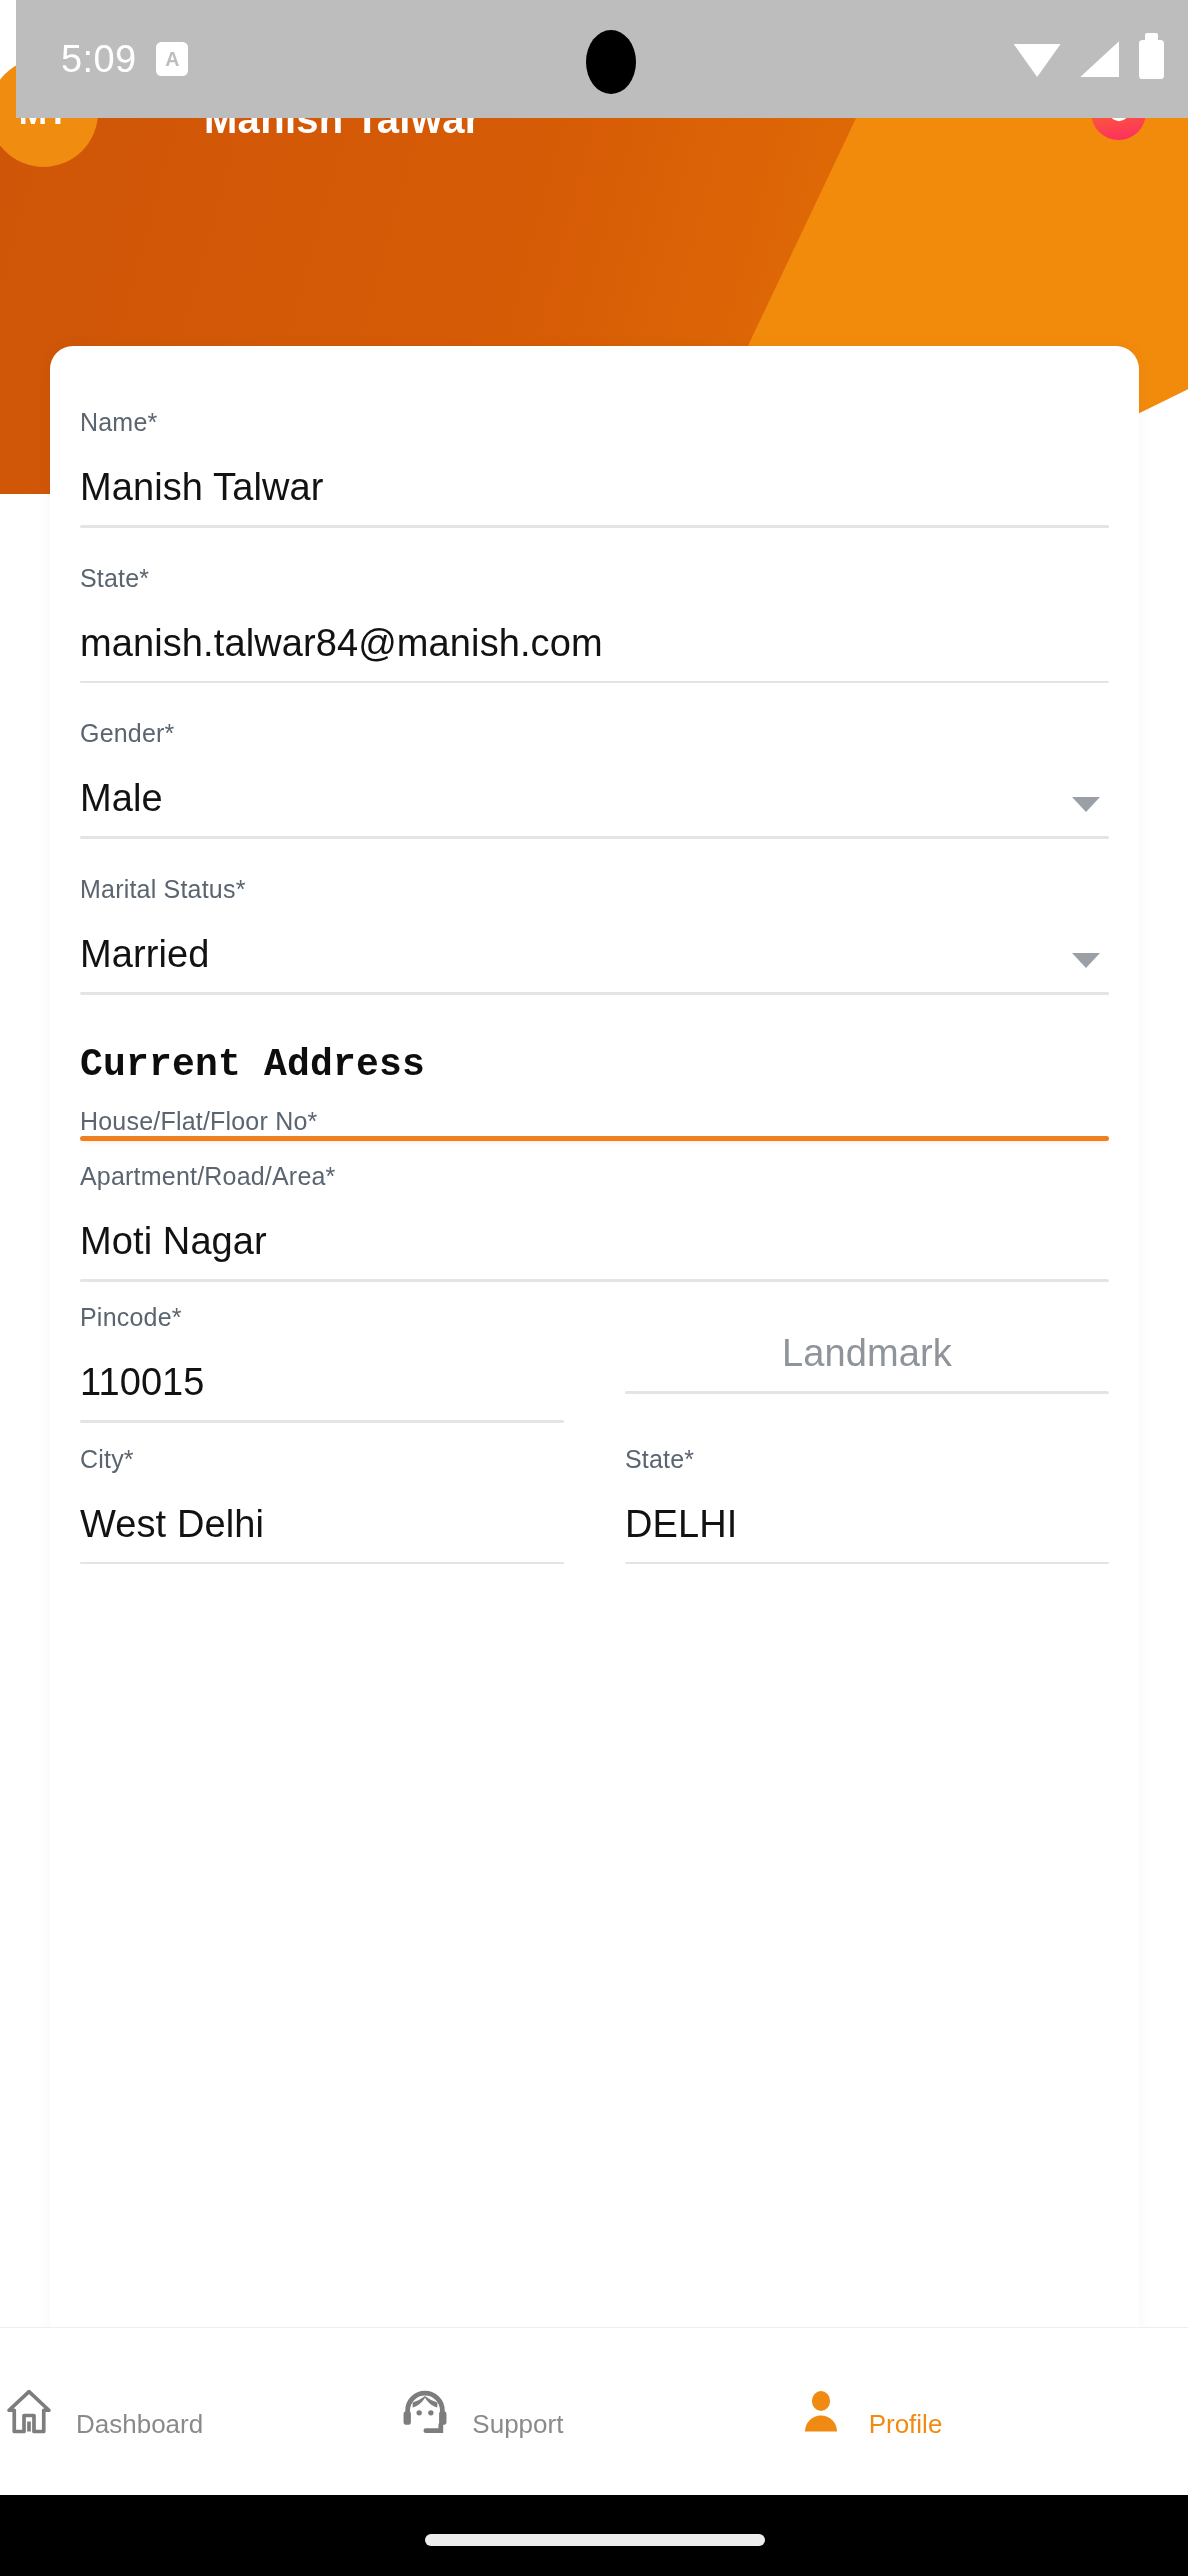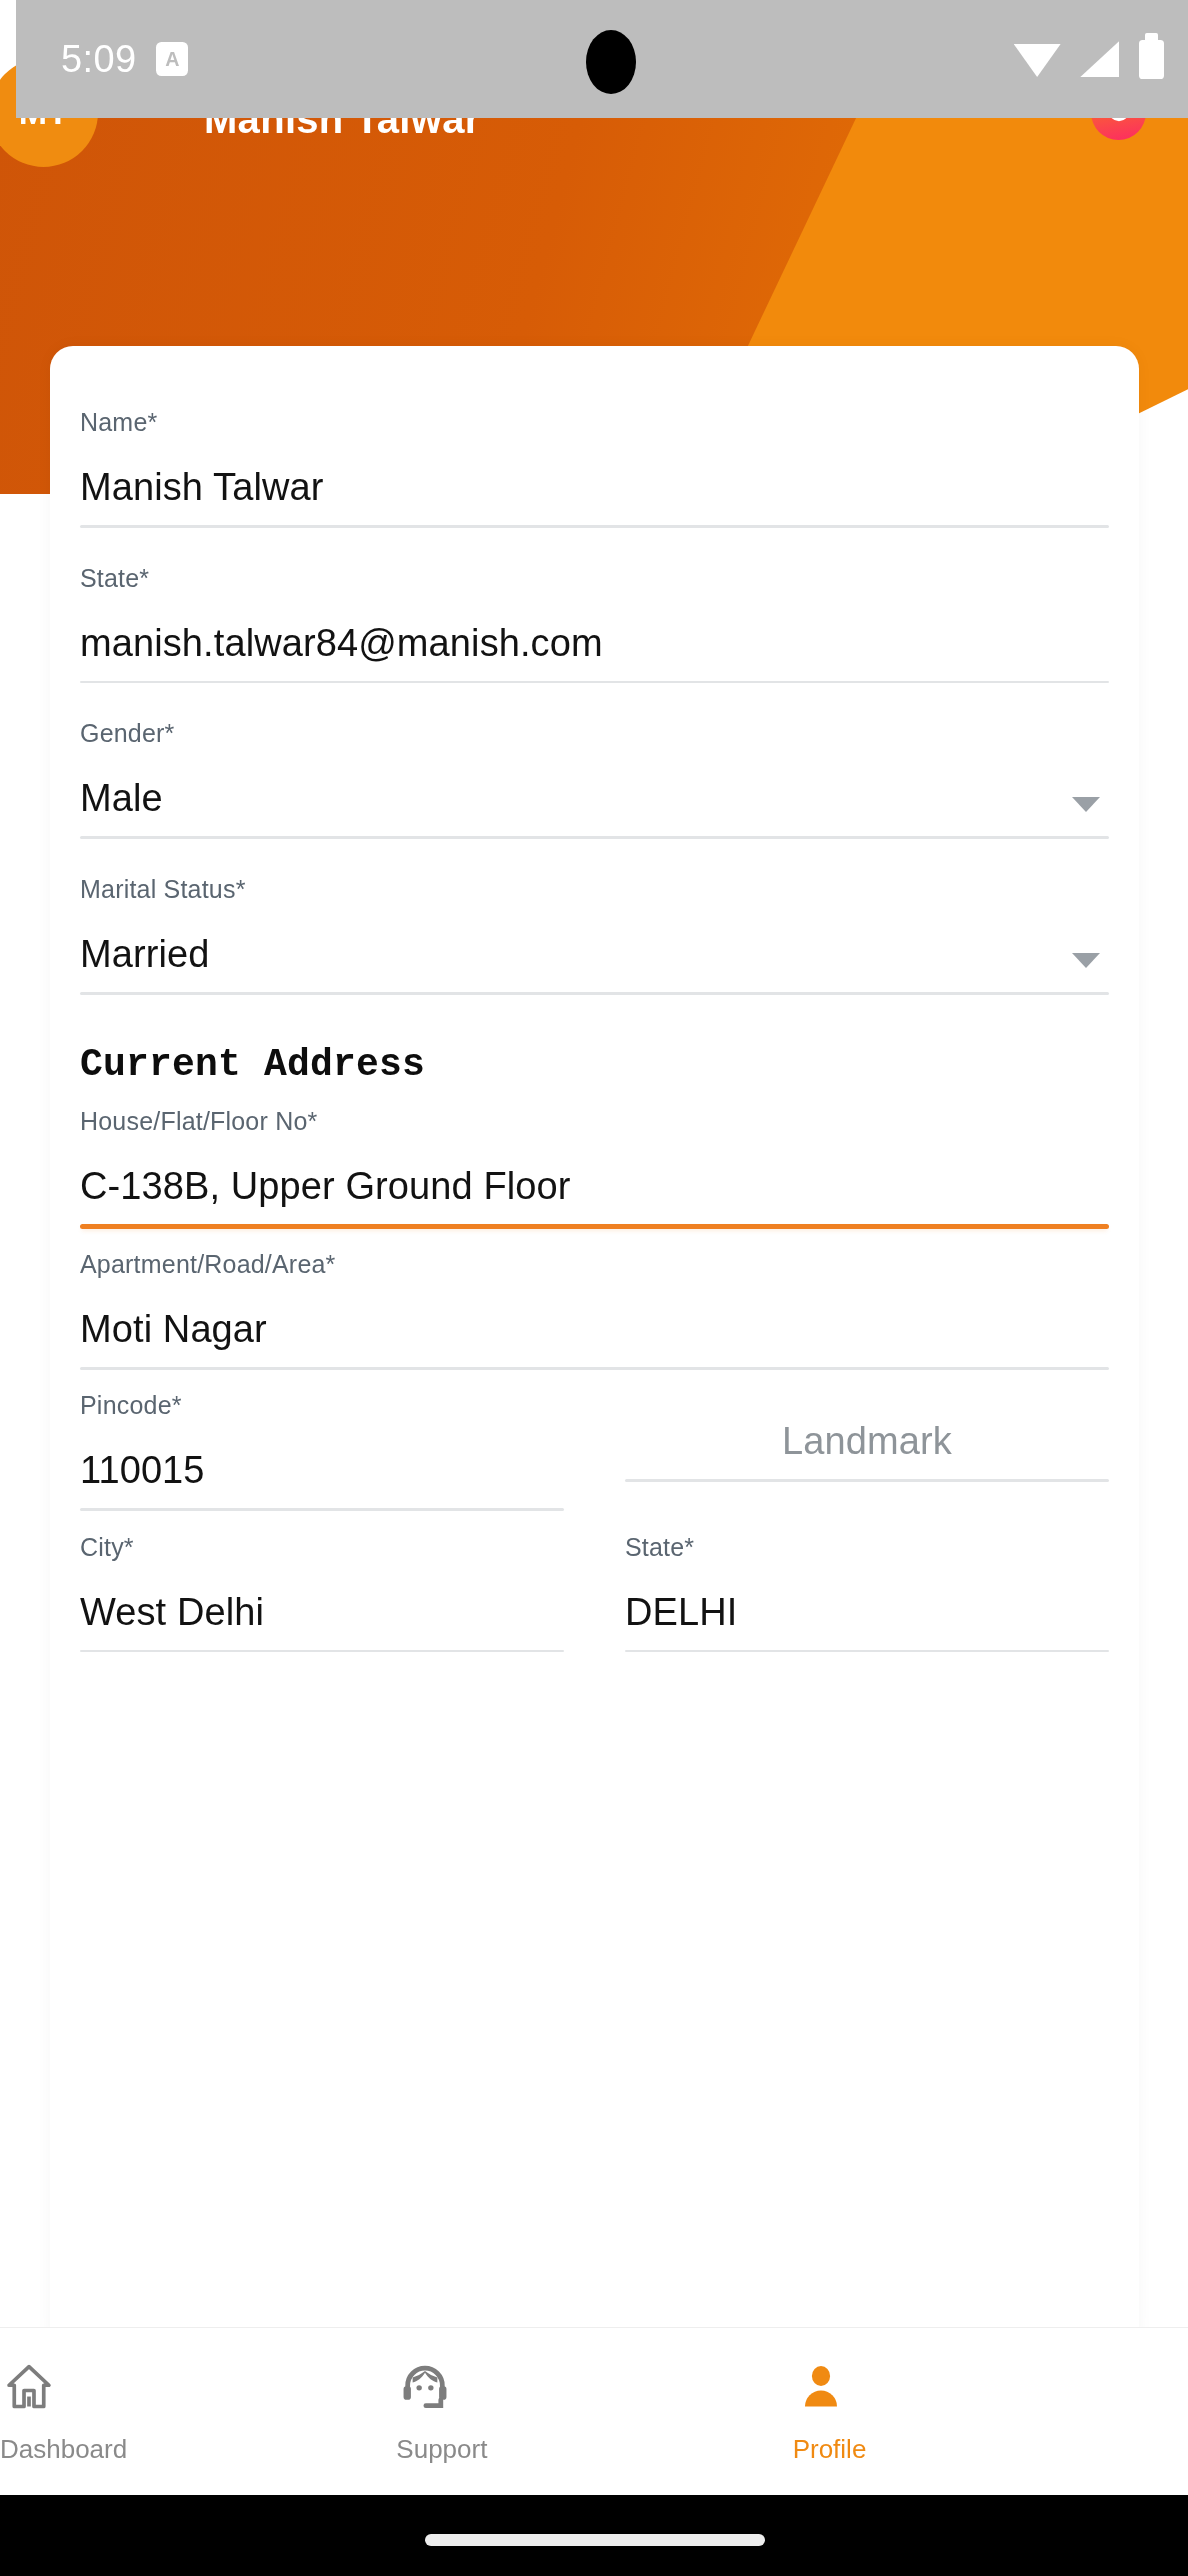--- a/index.html
+++ b/index.html
@@ -100,21 +100,21 @@
 
   .row2 { display:flex; gap:61px; }
   .row2 > .field { flex:1 1 0; min-width:0; }
 
   
   .botnav {
     position:absolute; left:0; bottom:81px; width:1189px; height:168px;
     background:#ffffff; border-top:0.9px solid #eeeeee;
     display:flex; align-items:center; z-index:30;
   }
-  .tab { flex:1 1 0; display:flex; flex-direction:column; align-items:flex-start; gap:19px; }
+  .tab { flex:1 1 0; display:flex; flex-direction:row; align-items:flex-end; gap:19px; }
   .tab-label { font-size:26px; color:#8a8a8a; }
   .tab.active .tab-label { color:#f08a12; }
   .tab-icon { width:57px; height:57px; display:flex; align-items:center; justify-content:center; }
 
   .gesture-area {
     position:absolute; left:0; bottom:0; width:1189px; height:81px; background:#000000; z-index:35;
   }
   .gesture-bar {
     position:absolute; left:50%; transform:translateX(-50%); bottom:30px;
     width:340px; height:11.6px; border-radius:7.2px; background:#ededed;
@@ -182,21 +182,20 @@
         <span class="chevron"></span>
         <div class="f-underline"></div>
       </div>
 
       <div class="f-spacer-lg"></div>
       <div class="section-title">Current Address</div>
       <div class="f-spacer-sm"></div>
 
       <div class="field">
         <div class="f-label">House/Flat/Floor No*</div>
-        <div class="f-value">C-138B, Upper Ground Floor</div>
         <div class="f-underline focused"></div>
       </div>
       <div class="f-spacer-sm"></div>
 
       <div class="field">
         <div class="f-label">Apartment/Road/Area*</div>
         <div class="f-value">Moti Nagar</div>
         <div class="f-underline"></div>
       </div>
       <div class="f-spacer-sm"></div>

